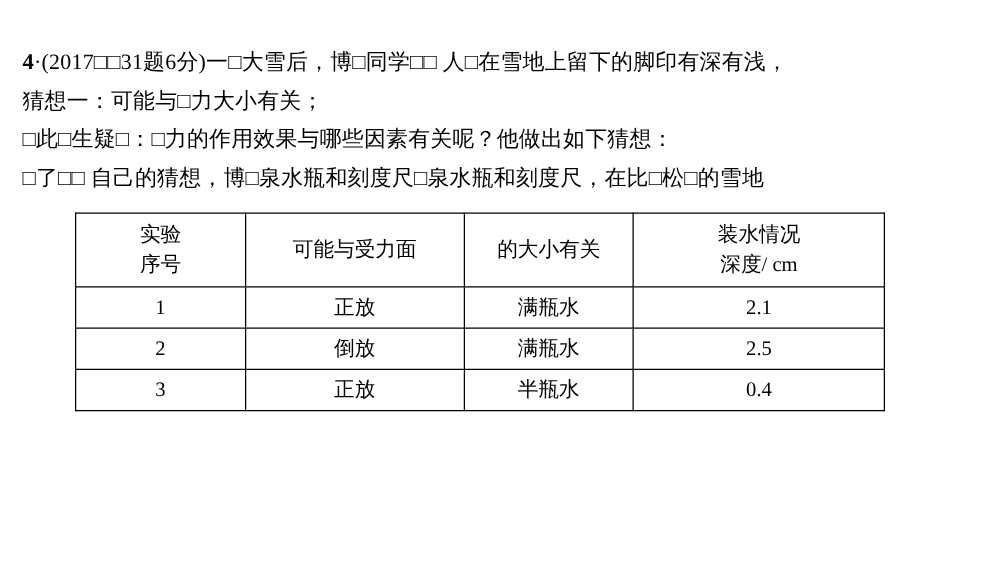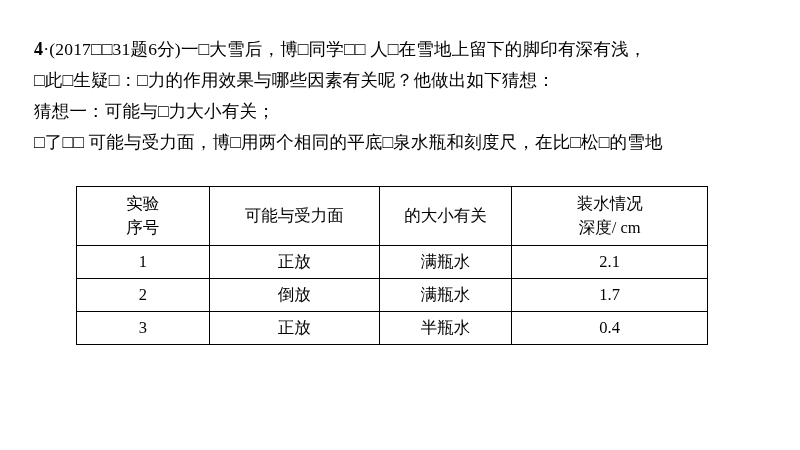--- a/index.html
+++ b/index.html
@@ -12,38 +12,38 @@
     background: #ffffff;
     font-family: "Liberation Serif", "DejaVu Serif", serif;
     color: #000000;
     overflow: hidden;
   }
   .page {
     position: relative;
     width: 800px;
     height: 450px;
     box-sizing: border-box;
-    padding: 34px 22px 0 34px;
+    padding: 34px 22px 0 18px;
   }
   .para {
     font-size: 17.5px;
     line-height: 31px;
     letter-spacing: 0.2px;
     white-space: pre-wrap;
     margin: 0;
   }
   .para.first {
     text-indent: 0;
   }
   .q-num {
     font-weight: bold;
     font-size: 18px;
   }
   .table-wrap {
-    margin-top: 28px;
+    margin-top: 12px;
     padding-left: 42px;
     padding-right: 70px;
   }
   table.data {
     border-collapse: collapse;
     width: 100%;
     table-layout: fixed;
   }
   table.data td, table.data th {
     border: 1px solid #000000;
@@ -70,23 +70,23 @@
   .num-cell {
     font-family: "Liberation Serif", serif;
   }
 </style>
 </head>
 <body>
 
 <div class="page">
 
   <p class="para first"><span class="q-num">4</span>·(2017□□31题6分)一□大雪后，博□同学□□ 人□在雪地上留下的脚印有深有浅，</p>
+  <p class="para">猜想一：可能与□力大小有关；</p>
   <p class="para">□此□生疑□：□力的作用效果与哪些因素有关呢？他做出如下猜想：</p>
-  <p class="para">猜想一：可能与□力大小有关；</p>
-  <p class="para">□了□□ 可能与受力面，博□用两个相同的平底□泉水瓶和刻度尺，在比□松□的雪地</p>
+  <p class="para">□了□□ 自己的猜想，博□泉水瓶和刻度尺□泉水瓶和刻度尺，在比□松□的雪地</p>
 
   <div class="table-wrap">
     <table class="data">
       <colgroup>
         <col class="col1">
         <col class="col2">
         <col class="col3">
         <col class="col4">
       </colgroup>
       <thead>
@@ -111,21 +111,21 @@
         <tr>
           <td class="num-cell">1</td>
           <td>正放</td>
           <td>满瓶水</td>
           <td class="num-cell">2.1</td>
         </tr>
         <tr>
           <td class="num-cell">2</td>
           <td>倒放</td>
           <td>满瓶水</td>
-          <td class="num-cell">1.7</td>
+          <td class="num-cell">2.5</td>
         </tr>
         <tr>
           <td class="num-cell">3</td>
           <td>正放</td>
           <td>半瓶水</td>
           <td class="num-cell">0.4</td>
         </tr>
       </tbody>
     </table>
   </div>

